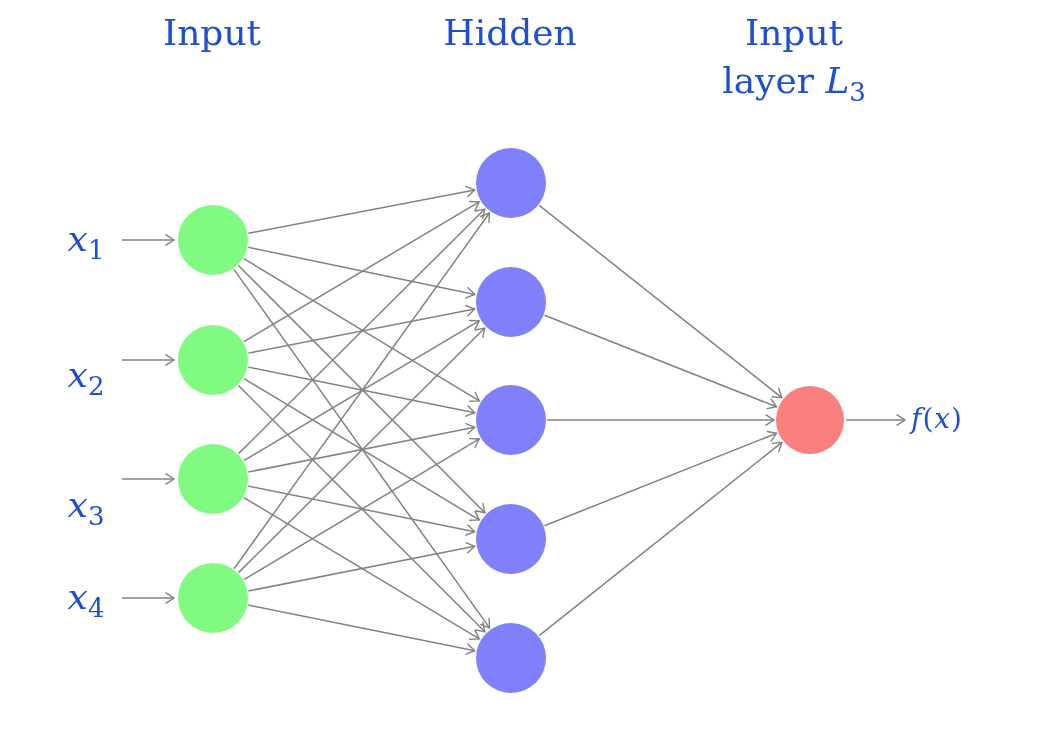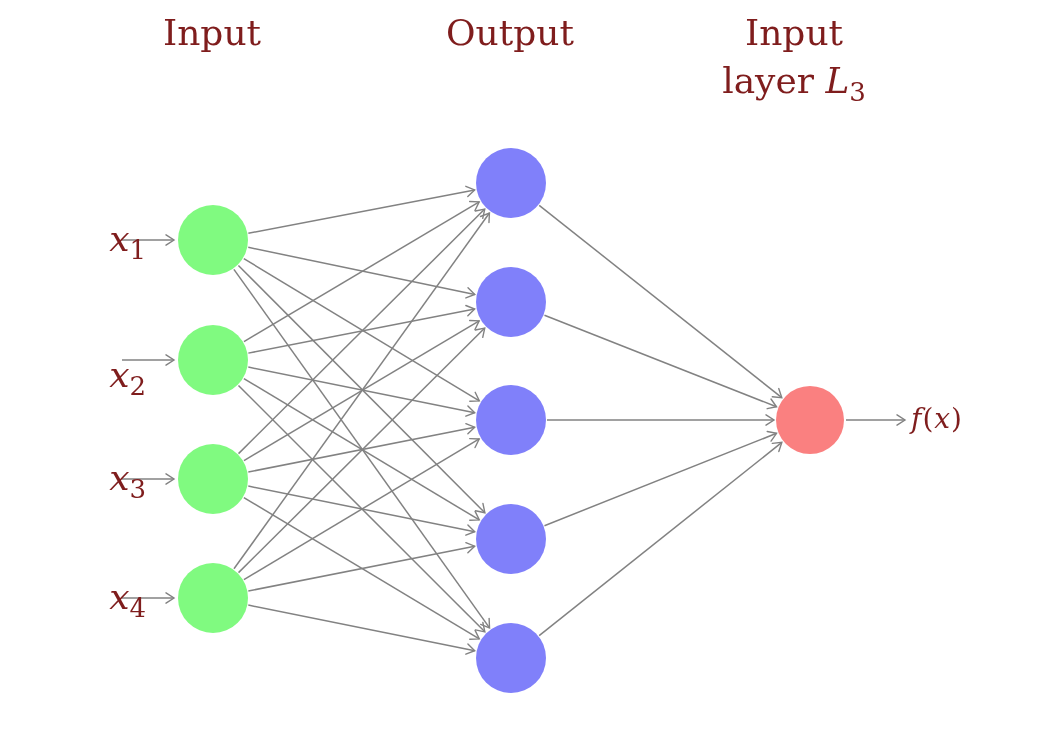--- a/index.html
+++ b/index.html
@@ -3,21 +3,21 @@
 <meta charset="utf-8">
 <style>
   html, body { margin: 0; padding: 0; background: #ffffff; }
   .canvas {
     position: relative;
     width: 1046px;
     height: 730px;
     background: #ffffff;
     overflow: hidden;
     font-family: "DejaVu Serif", serif;
-    color: #7f1d1d;
+    color: #1d4ed8;
   }
   svg.net { position: absolute; left: 0; top: 0; }
   .hdr {
     position: absolute;
     top: 9px;
     width: 300px;
     text-align: center;
     font-size: 36px;
     line-height: 48px;
     white-space: nowrap;
@@ -25,21 +25,21 @@
   .mathvar { font-style: italic; }
   sub.msub {
     font-size: 26px;
     font-style: normal;
     line-height: 0;
   }
   .inlabel {
     position: absolute;
     left: 26px;
     width: 120px;
-    text-align: right;
+    text-align: center;
     font-size: 36px;
     line-height: 1;
     transform: translateY(-52%);
     white-space: nowrap;
   }
   .outlabel {
     position: absolute;
     left: 911px;
     font-size: 28px;
     line-height: 1;
@@ -103,28 +103,28 @@
         <circle cx="511" cy="658" r="35" fill="#8080fa"></circle>
         <circle cx="810" cy="420" r="34" fill="#fa8080"></circle>
       </g>
     </svg>
 
   <div class="hdr" style="left:62px">
     <div>Input</div>
   </div>
 
   <div class="hdr" style="left:360px">
-    <div>Output</div>
+    <div>Hidden</div>
   </div>
 
   <div class="hdr" style="left:644px">
     <div>Input</div>
     <div><span>layer</span>&nbsp;<span class="mathvar">L</span><sub class="msub">3</sub></div>
   </div>
 
   <div class="inlabel" style="top:240px"><span class="mathvar">x</span><sub class="msub">1</sub></div>
   <div class="inlabel" style="top:376px"><span class="mathvar">x</span><sub class="msub">2</sub></div>
-  <div class="inlabel" style="top:479px"><span class="mathvar">x</span><sub class="msub">3</sub></div>
+  <div class="inlabel" style="top:506px"><span class="mathvar">x</span><sub class="msub">3</sub></div>
   <div class="inlabel" style="top:598px"><span class="mathvar">x</span><sub class="msub">4</sub></div>
 
   <div class="outlabel" style="top:420px"><span class="mathvar">f</span><span>(</span><span class="mathvar">x</span><span>)</span></div>
 
 </div>
 
 </body></html>

